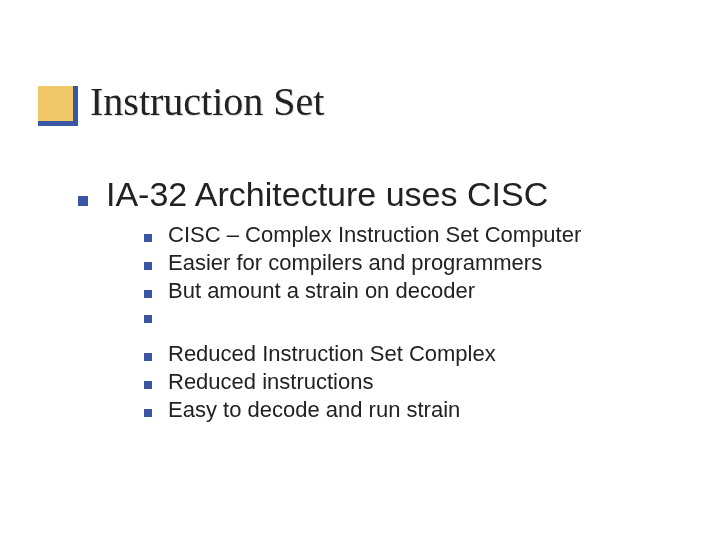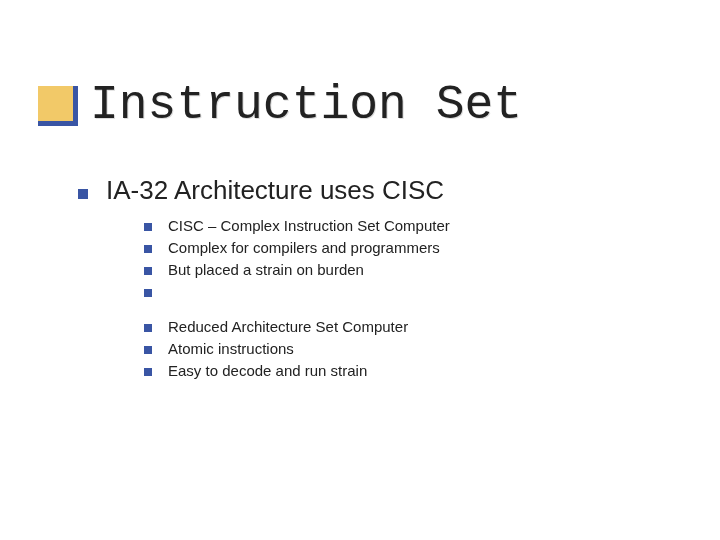--- a/index.html
+++ b/index.html
@@ -26,25 +26,25 @@
     height: 35px;
     background: #f2c968;
     border-right: 5px solid #3955a4;
     border-bottom: 5px solid #3955a4;
     box-sizing: content-box;
   }
   .title {
     position: absolute;
     left: 90px;
     top: 78px;
-    font-size: 48px;
+    font-size: 40px;
     font-weight: 400;
     color: #222;
     text-shadow: 1px 1px 0 #ddd;
-    font-family: Liberation Mono, monospace;
+    font-family: Liberation Serif, serif;
   }
   .body {
     position: absolute;
     left: 78px;
     top: 175px;
     width: 600px;
   }
   .lvl1 {
     display: flex;
     align-items: baseline;
@@ -52,41 +52,41 @@
   }
   .lvl1 .bullet {
     width: 10px;
     height: 10px;
     background: #3955a4;
     flex: 0 0 auto;
     margin-right: 18px;
     margin-top: 10px;
   }
   .lvl1 .text {
-    font-size: 26px;
+    font-size: 34px;
     color: #222;
   }
   .sublist {
     margin: 6px 0 18px 66px;
   }
   .lvl2 {
     display: flex;
     align-items: baseline;
     margin-bottom: 2px;
   }
   .lvl2 .bullet {
     width: 8px;
     height: 8px;
     background: #3955a4;
     flex: 0 0 auto;
     margin-right: 16px;
     margin-top: 9px;
   }
   .lvl2 .text {
-    font-size: 15px;
+    font-size: 22px;
     color: #222;
   }
 </style>
 </head>
 <body>
 
 <div class="slide">
 
   <div class="title-accent"></div>
   <div class="title">Instruction Set</div>
@@ -97,39 +97,39 @@
       <div class="bullet"></div>
       <div class="text">IA-32 Architecture uses CISC</div>
     </div>
     <div class="sublist">
       <div class="lvl2">
         <div class="bullet"></div>
         <div class="text">CISC – Complex Instruction Set Computer</div>
       </div>
       <div class="lvl2">
         <div class="bullet"></div>
-        <div class="text">Complex for compilers and programmers</div>
+        <div class="text">Easier for compilers and programmers</div>
       </div>
       <div class="lvl2">
         <div class="bullet"></div>
-        <div class="text">But placed a strain on burden</div>
+        <div class="text">But amount a strain on decoder</div>
       </div>
       <div class="lvl2">
         <div class="bullet"></div>
       </div>
     </div>
 
     <div class="sublist">
       <div class="lvl2">
         <div class="bullet"></div>
-        <div class="text">Reduced Architecture Set Computer</div>
+        <div class="text">Reduced Instruction Set Complex</div>
       </div>
       <div class="lvl2">
         <div class="bullet"></div>
-        <div class="text">Atomic instructions</div>
+        <div class="text">Reduced instructions</div>
       </div>
       <div class="lvl2">
         <div class="bullet"></div>
         <div class="text">Easy to decode and run strain</div>
       </div>
     </div>
 
   </div>
 </div>
 

